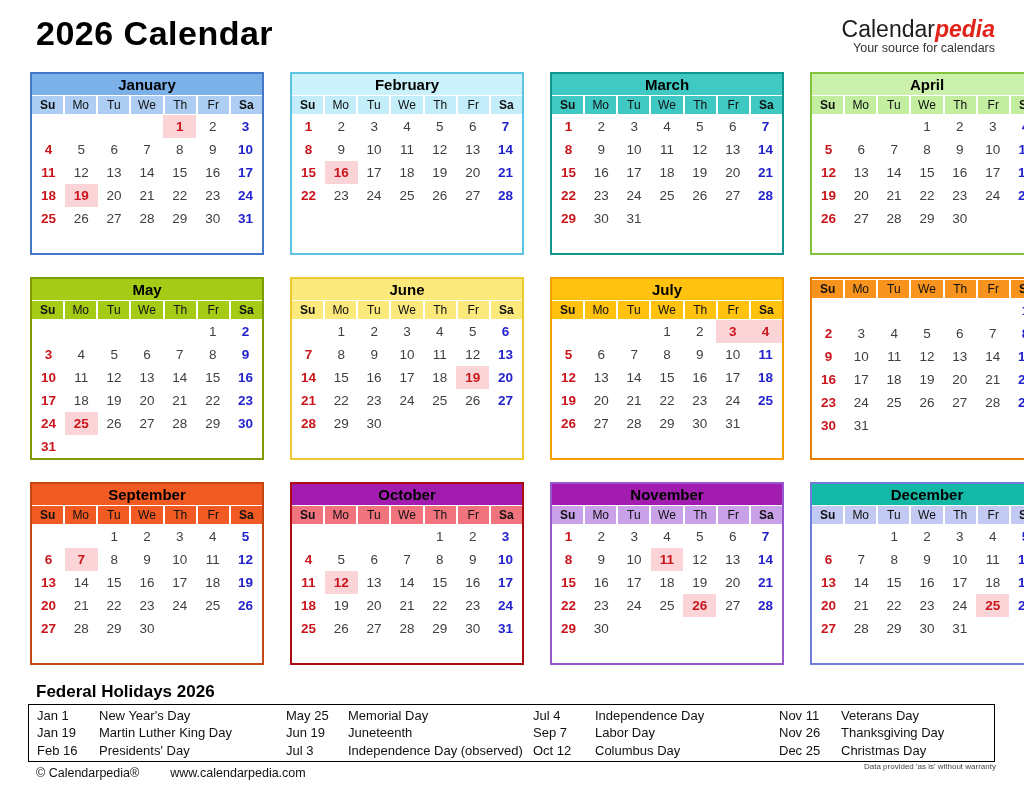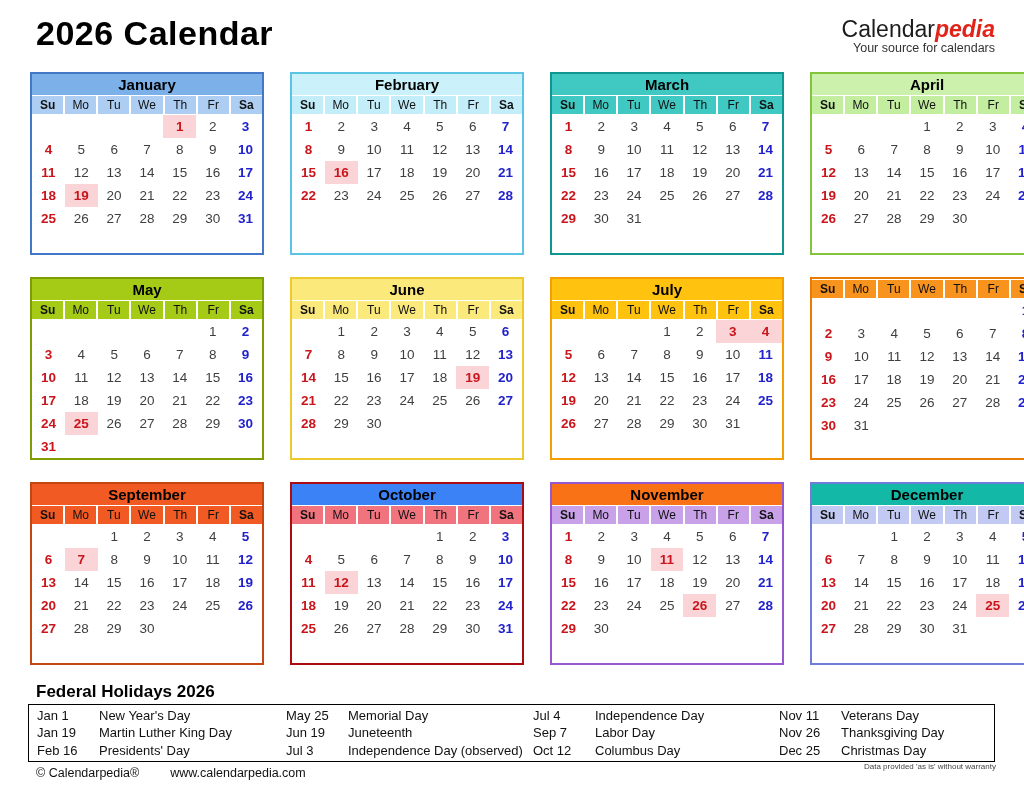--- a/index.html
+++ b/index.html
@@ -582,21 +582,21 @@
         <div class="dc su"></div>
         <div class="dc"></div>
         <div class="dc"></div>
         <div class="dc"></div>
         <div class="dc"></div>
         <div class="dc"></div>
         <div class="dc sa"></div>
       </div>
     </div>
     <div class="month" style="border-color: rgb(171, 12, 17);">
-      <div class="month-title" style="background: #3b82f6;">October</div>
+      <div class="month-title" style="background: #a21caf;">October</div>
       <div class="dayrow">
         <div class="dh wk" style="background: rgb(241, 115, 126);">Su</div>
         <div class="dh" style="background: rgb(241, 115, 126);">Mo</div>
         <div class="dh" style="background: rgb(241, 115, 126);">Tu</div>
         <div class="dh" style="background: rgb(241, 115, 126);">We</div>
         <div class="dh" style="background: rgb(241, 115, 126);">Th</div>
         <div class="dh" style="background: rgb(241, 115, 126);">Fr</div>
         <div class="dh wk" style="background: rgb(241, 115, 126);">Sa</div>
       </div>
       <div class="dates">
@@ -638,21 +638,21 @@
         <div class="dc su"></div>
         <div class="dc"></div>
         <div class="dc"></div>
         <div class="dc"></div>
         <div class="dc"></div>
         <div class="dc"></div>
         <div class="dc sa"></div>
       </div>
     </div>
     <div class="month" style="border-color: rgb(151, 87, 206);">
-      <div class="month-title" style="background: #f97316;">November</div>
+      <div class="month-title" style="background: #a21caf;">November</div>
       <div class="dayrow">
         <div class="dh wk" style="background: rgb(201, 161, 233);">Su</div>
         <div class="dh" style="background: rgb(201, 161, 233);">Mo</div>
         <div class="dh" style="background: rgb(201, 161, 233);">Tu</div>
         <div class="dh" style="background: rgb(201, 161, 233);">We</div>
         <div class="dh" style="background: rgb(201, 161, 233);">Th</div>
         <div class="dh" style="background: rgb(201, 161, 233);">Fr</div>
         <div class="dh wk" style="background: rgb(201, 161, 233);">Sa</div>
       </div>
       <div class="dates">

